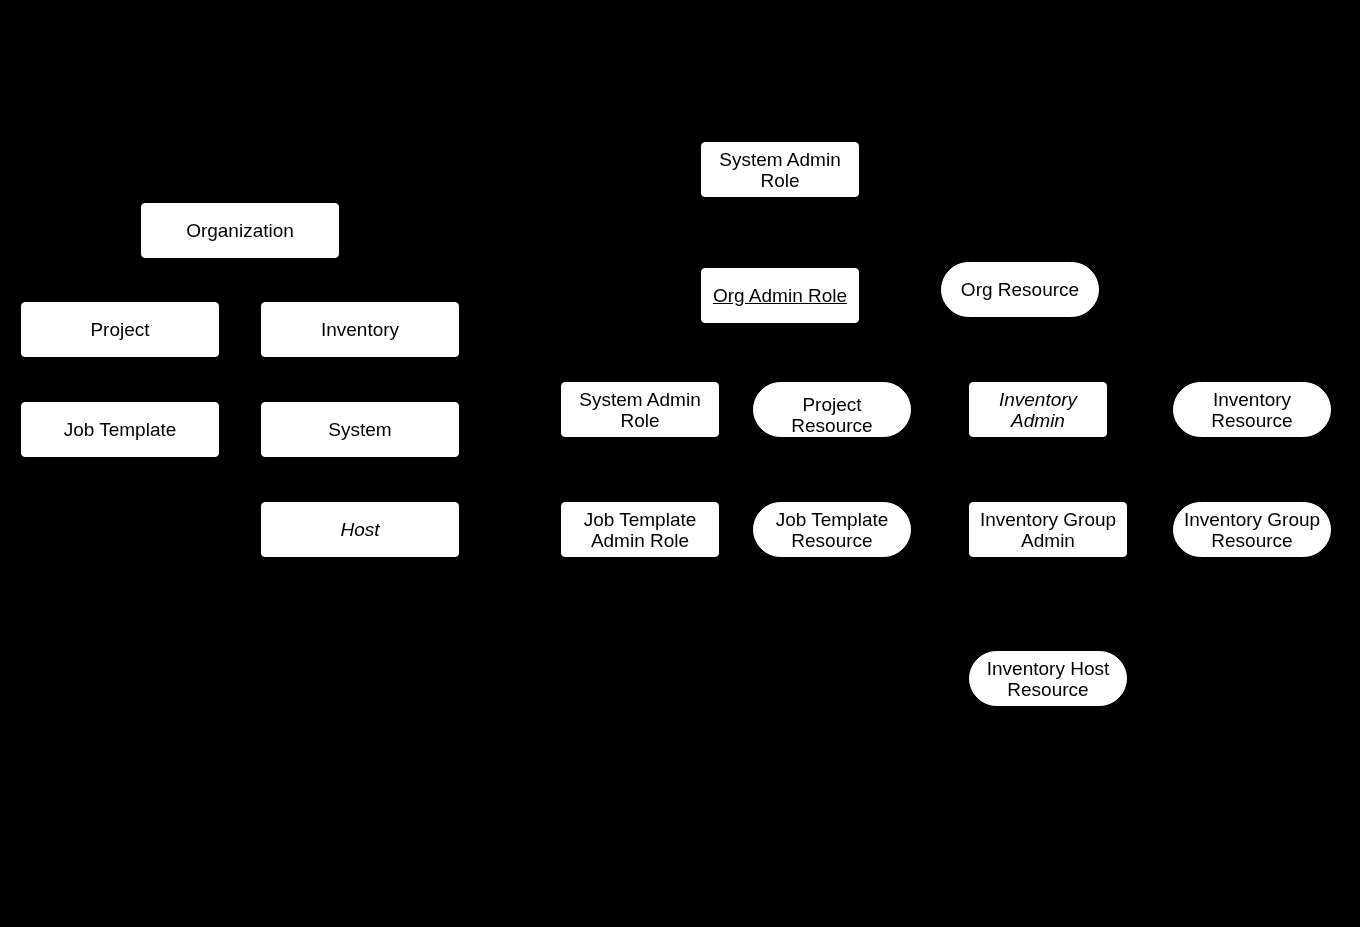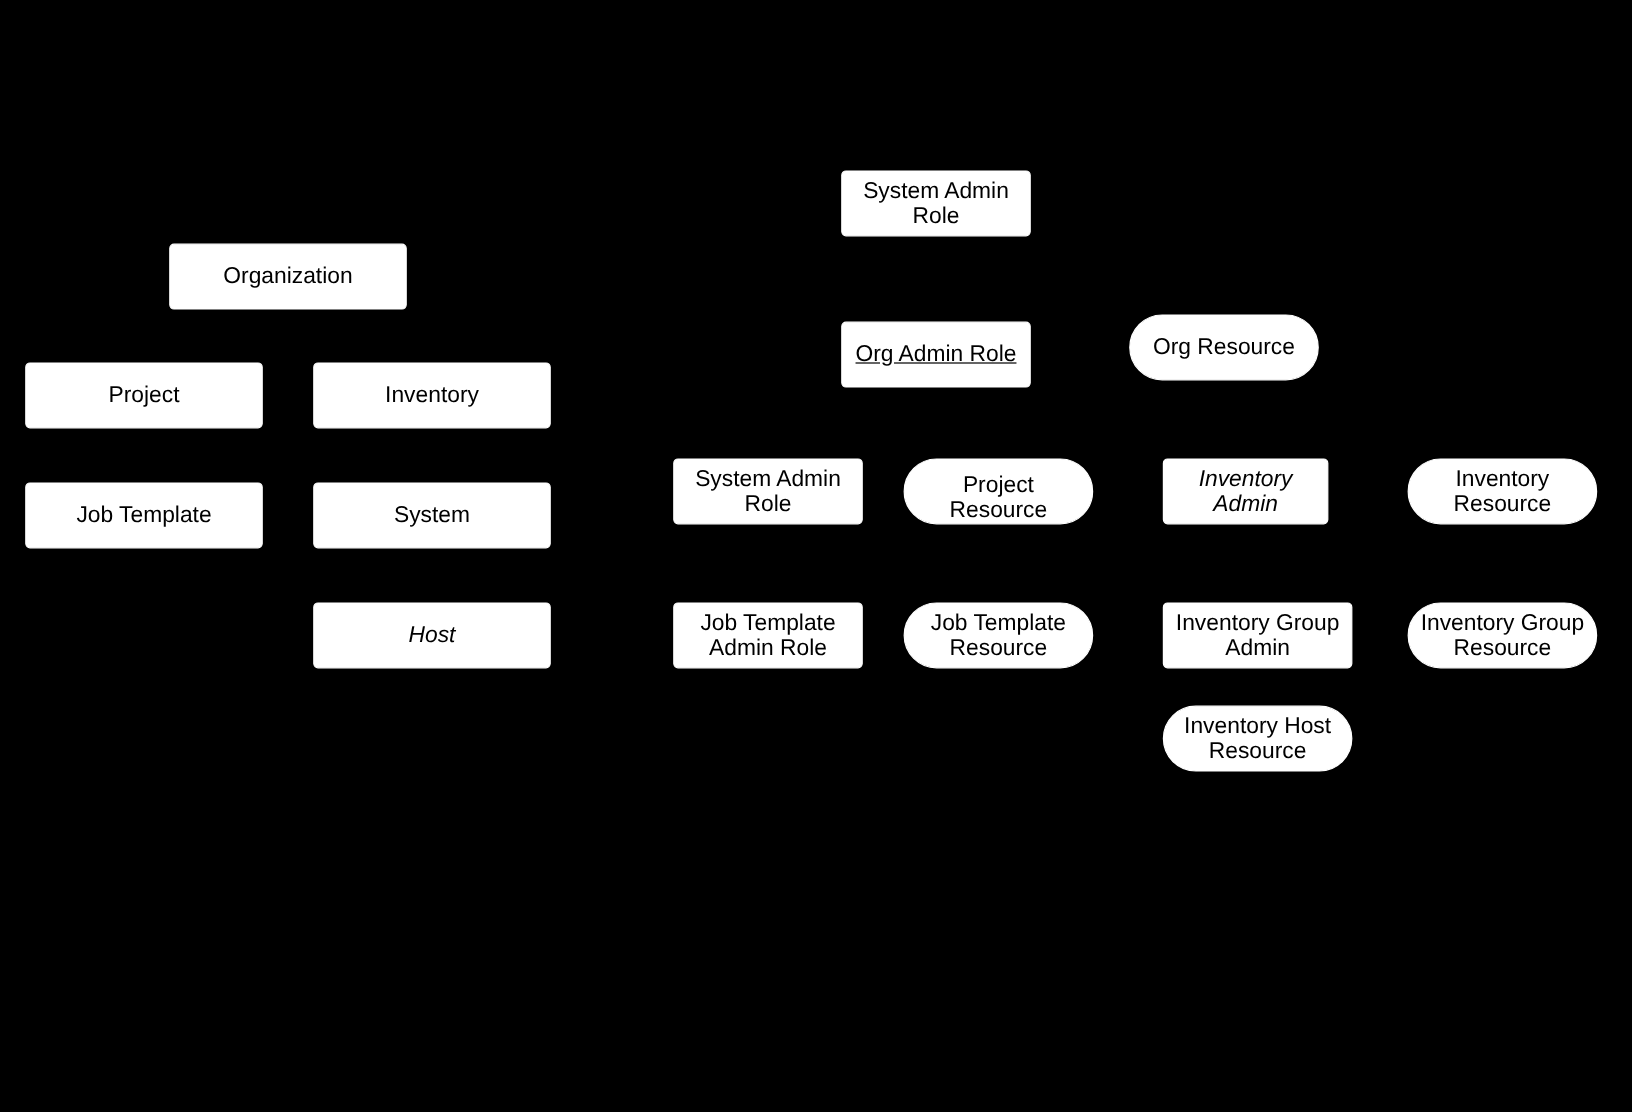--- a/index.html
+++ b/index.html
@@ -95,17 +95,17 @@
 Resource</span>
     </div>
     <div class="node rect" style="left: 969px; top: 502px; width: 158px; height: 55px;">
       <span class="node-label">Inventory Group
 Admin</span>
     </div>
     <div class="node stadium" style="left: 1173px; top: 502px; width: 158px; height: 55px;">
       <span class="node-label">Inventory Group
 Resource</span>
     </div>
-    <div class="node stadium" style="left: 969px; top: 588px; width: 158px; height: 55px;">
+    <div class="node stadium" style="left: 969px; top: 651px; width: 158px; height: 55px;">
       <span class="node-label">Inventory Host
 Resource</span>
     </div>
   </div>
 
 </body></html>

